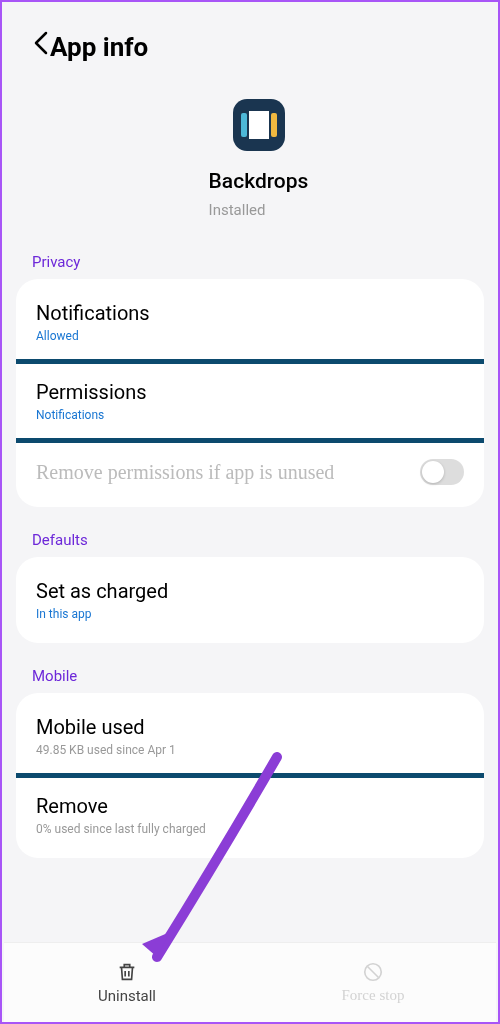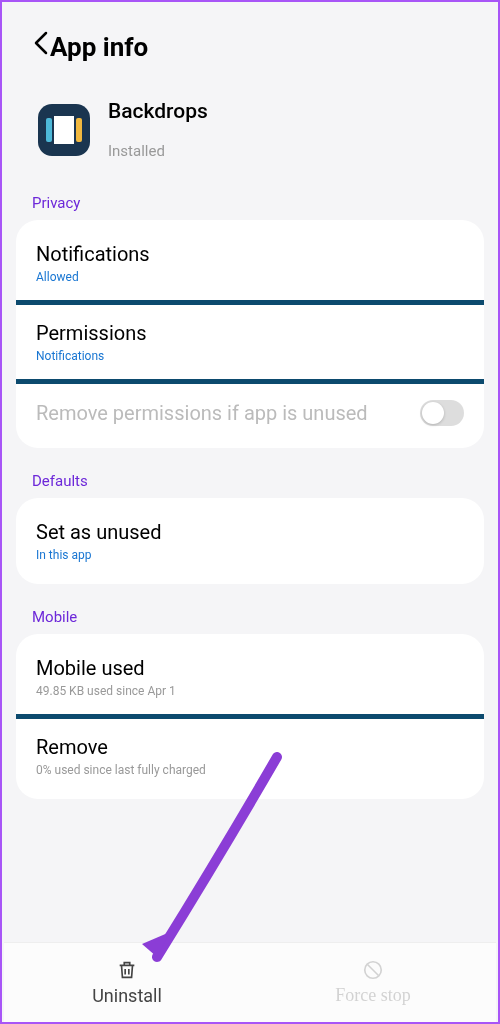--- a/index.html
+++ b/index.html
@@ -28,22 +28,23 @@
       font-weight: 300;
     }
     .header-title {
       font-size: 26px;
       font-weight: 700;
       color: #000;
     }
     .app-row {
       display: flex;
       align-items: center;
-      padding: 18px 30px 24px 36px;
+      padding: 18px 30px 24px 47px;
       gap: 18px;
+      flex-direction: column;
     }
     .app-icon {
       width: 52px;
       height: 52px;
       background: #1a3550;
       border-radius: 14px;
       display: flex;
       align-items: center;
       justify-content: center;
       position: relative;
@@ -73,21 +74,21 @@
       border-radius: 2px;
     }
     .app-name {
       font-size: 21px;
       font-weight: 500;
       color: #000;
     }
     .app-status {
       font-size: 15px;
       color: #999;
-      margin-top: 19px;
+      margin-top: 8px;
     }
     .section-label {
       font-size: 15px;
       color: #6d28d9;
       padding: 10px 30px 8px 30px;
     }
     .card {
       background: #fff;
       margin: 0 14px;
       border-radius: 22px;
@@ -119,20 +120,21 @@
     }
     .toggle-row {
       display: flex;
       align-items: center;
       justify-content: space-between;
       padding: 16px 20px;
     }
     .toggle-row .row-title {
       flex: 1;
       padding-right: 20px;
+      font-family: Liberation Serif, serif;
     }
     .toggle {
       width: 44px;
       height: 26px;
       background: #ddd;
       border-radius: 13px;
       position: relative;
     }
     .toggle-knob {
       width: 22px;
@@ -160,21 +162,21 @@
       flex-direction: column;
       align-items: center;
       justify-content: center;
       gap: 4px;
       cursor: pointer;
     }
     .bottom-btn.disabled {
       opacity: 0.5;
     }
     .bottom-btn-label {
-      font-size: 18px;
+      font-size: 15px;
       color: #444;
     }
     .bottom-btn.disabled .bottom-btn-label {
       color: #aaa;
       font-family: Liberation Serif, serif;
     }
     .icon-svg {
       width: 22px;
       height: 22px;
     }
@@ -227,21 +229,21 @@
     <div class="toggle">
       <div class="toggle-knob"></div>
     </div>
   </div>
 </div>
 
 <div class="spacer"></div>
 <div class="section-label">Defaults</div>
 <div class="card">
   <div class="row">
-    <div class="row-title">Set as unused</div>
+    <div class="row-title">Set as charged</div>
     <div class="row-sub">In this app</div>
   </div>
 </div>
 
 <div class="spacer"></div>
 <div class="section-label">Mobile</div>
 <div class="card">
   <div class="row">
     <div class="row-title">Mobile used</div>
     <div class="row-sub muted">49.85 KB used since Apr 1</div>

